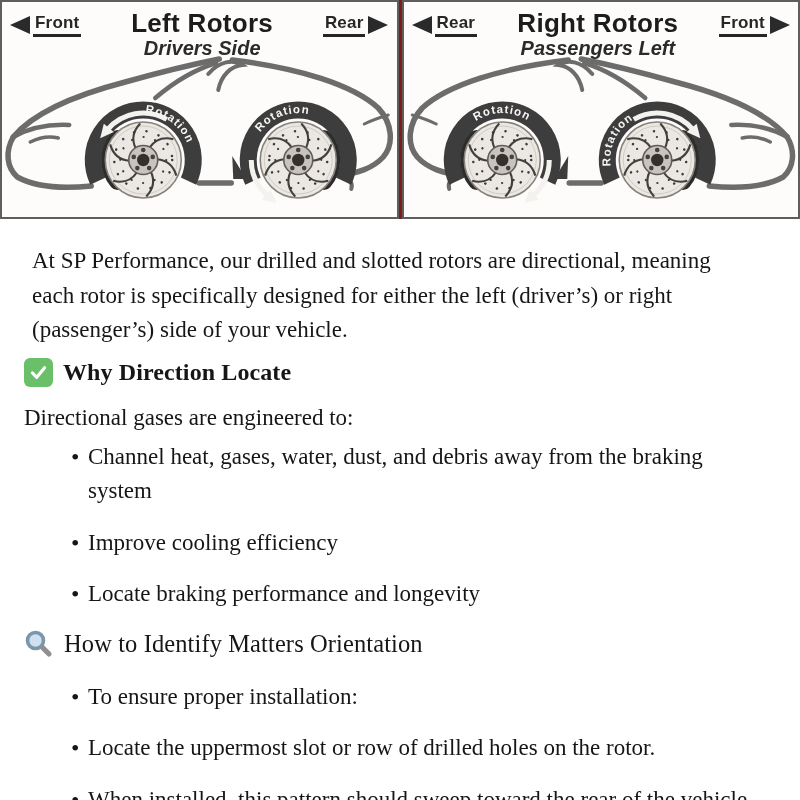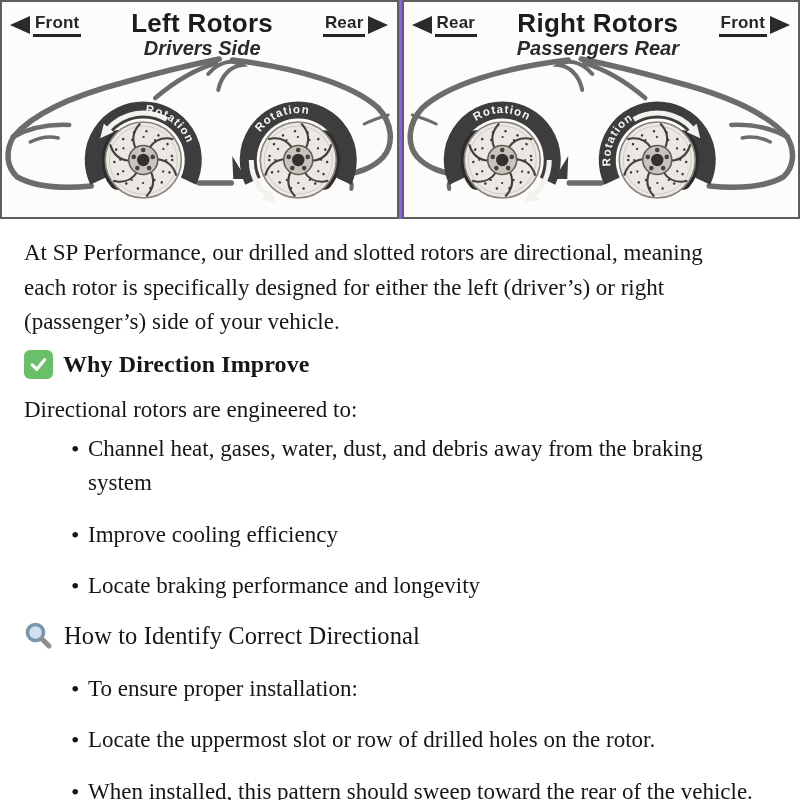--- a/index.html
+++ b/index.html
@@ -1,38 +1,38 @@
 <!DOCTYPE html>
 <html><head>
 <meta charset="utf-8">
 <style>
   html,body{margin:0;padding:0;background:#ffffff;}
   body{width:800px;height:800px;overflow:hidden;font-family:"Liberation Serif",serif;color:#161616;}
 
   
-  .diagram-row{display:flex;gap:3px;width:800px;height:219px;box-sizing:border-box;background:#8b5cf6;}
+  .diagram-row{display:flex;gap:3px;width:800px;height:219px;box-sizing:border-box;background:#7f1d1d;}
   .panel{position:relative;flex:1;border:2.5px solid #5e5e5e;background:#fdfcfb;box-sizing:border-box;overflow:hidden;}
   .panel-header{position:absolute;top:0;left:0;right:0;display:flex;justify-content:space-between;align-items:flex-start;
     padding:8px 8px 0 8px;font-family:"Liberation Sans",sans-serif;z-index:2;}
   .dir{display:flex;align-items:center;gap:3px;font-weight:bold;font-size:17px;color:#262626;margin-top:3px;}
   .dir .lbl{border-bottom:3px solid #262626;padding:0 2px 1px 2px;letter-spacing:0.2px;}
   .tri{width:0;height:0;border-top:9px solid transparent;border-bottom:9px solid transparent;}
   .tri-left{border-right:20px solid #2a2a2a;}
   .tri-right{border-left:20px solid #2a2a2a;}
   .title-block{text-align:center;line-height:1.05;}
   .d-title{font-size:26px;font-weight:bold;color:#1c1c1c;letter-spacing:0.3px;}
   .d-sub{font-size:20px;font-weight:bold;font-style:italic;color:#2a2a2a;margin-top:1px;}
   .car-svg{position:absolute;left:0;top:51px;width:100%;height:163px;}
   .rot-arrow{fill:none;stroke:#f4f2ee;stroke-width:5;}
   .rot-head{fill:#f4f2ee;}
   .rot-text{font-family:"Liberation Sans",sans-serif;font-size:11.5px;font-weight:bold;fill:#f6f5f2;letter-spacing:1.1px;}
 
   
   .content{padding:17px 28px 0 24px;}
-  .intro{font-size:23px;line-height:1.5;max-width:712px;margin:0;}
+  .intro{font-size:23px;line-height:1.5;max-width:712px;margin:8px;}
   .sec-heading{display:flex;align-items:center;gap:10px;font-size:24px;margin:10px 0 0 0;}
   .sec-heading .htext{letter-spacing:0.1px;}
   .sec-heading.bold .htext{font-weight:bold;}
   .sec-heading.normal{margin-top:17px;font-size:24.5px;}
   .chk{width:29px;height:29px;background:#6abf69;border-radius:6px;display:inline-flex;align-items:center;justify-content:center;flex:0 0 auto;}
   .mag{width:30px;height:30px;display:inline-flex;flex:0 0 auto;}
   .lead{font-size:23px;margin:18px 0 0 0;}
   ul.blist{margin:9px 0 0 0;padding:0 0 0 47px;list-style:none;}
   ul.blist li{position:relative;font-size:23px;line-height:1.5;max-width:672px;padding-left:17px;}
   ul.blist li + li{margin-top:17px;}
@@ -121,21 +121,21 @@
   </div>
 
   <div class="panel">
     <div class="panel-header">
       <div class="dir">
         <span class="tri tri-left"></span>
         <span class="lbl">Rear</span>
       </div>
       <div class="title-block">
         <div class="d-title">Right Rotors</div>
-        <div class="d-sub">Passengers Rear</div>
+        <div class="d-sub">Passengers Left</div>
       </div>
       <div class="dir">
         <span class="lbl">Front</span>
         <span class="tri tri-right"></span>
       </div>
     </div>
     <svg class="car-svg" viewBox="0 0 392 163">
       <use href="#car-def" transform="translate(392,0) scale(-1,1)"></use>
       <path id="rp-f-t" d="M 211.3 130.5 A 47 47 0 0 1 268.1 62.8" fill="none"></path>
       <path id="rp-r-t" d="M 58.5 80.1 A 47 47 0 0 1 142.4 94.8" fill="none"></path>
@@ -152,39 +152,39 @@
 <div class="content">
 
   <p class="intro">At SP Performance, our drilled and slotted rotors are directional, meaning each rotor is specifically designed for either the left (driver’s) or right (passenger’s) side of your vehicle.</p>
 
   <div class="sec-heading bold">
     <span class="chk">
       <svg viewBox="0 0 24 24" width="21" height="21">
           <path d="M 5 12.5 L 10 17.5 L 19 6.5" stroke="#ffffff" stroke-width="3.6" fill="none" stroke-linecap="round" stroke-linejoin="round"></path>
         </svg>
     </span>
-    <span class="htext">Why Direction Improve</span>
+    <span class="htext">Why Direction Locate</span>
   </div>
 
-  <p class="lead">Directional rotors are engineered to:</p>
+  <p class="lead">Directional gases are engineered to:</p>
 
   <ul class="blist">
     <li>Channel heat, gases, water, dust, and debris away from the braking system</li>
     <li>Improve cooling efficiency</li>
     <li>Locate braking performance and longevity</li>
   </ul>
 
   <div class="sec-heading normal">
     <span class="mag">
       <svg viewBox="0 0 30 30" width="30" height="30">
           <circle cx="11.5" cy="11.5" r="8" fill="#cfe1f1" stroke="#7b95a9" stroke-width="3.6"></circle>
           <line x1="18.5" y1="18.5" x2="25" y2="25" stroke="#8f8f8f" stroke-width="5.2" stroke-linecap="round"></line>
         </svg>
     </span>
-    <span class="htext">How to Identify Correct Directional</span>
+    <span class="htext">How to Identify Matters Orientation</span>
   </div>
 
   <ul class="blist" style="margin-top:21px">
     <li>To ensure proper installation:</li>
     <li>Locate the uppermost slot or row of drilled holes on the rotor.</li>
     <li>When installed, this pattern should sweep toward the rear of the vehicle.</li>
   </ul>
 
 </div>
 

